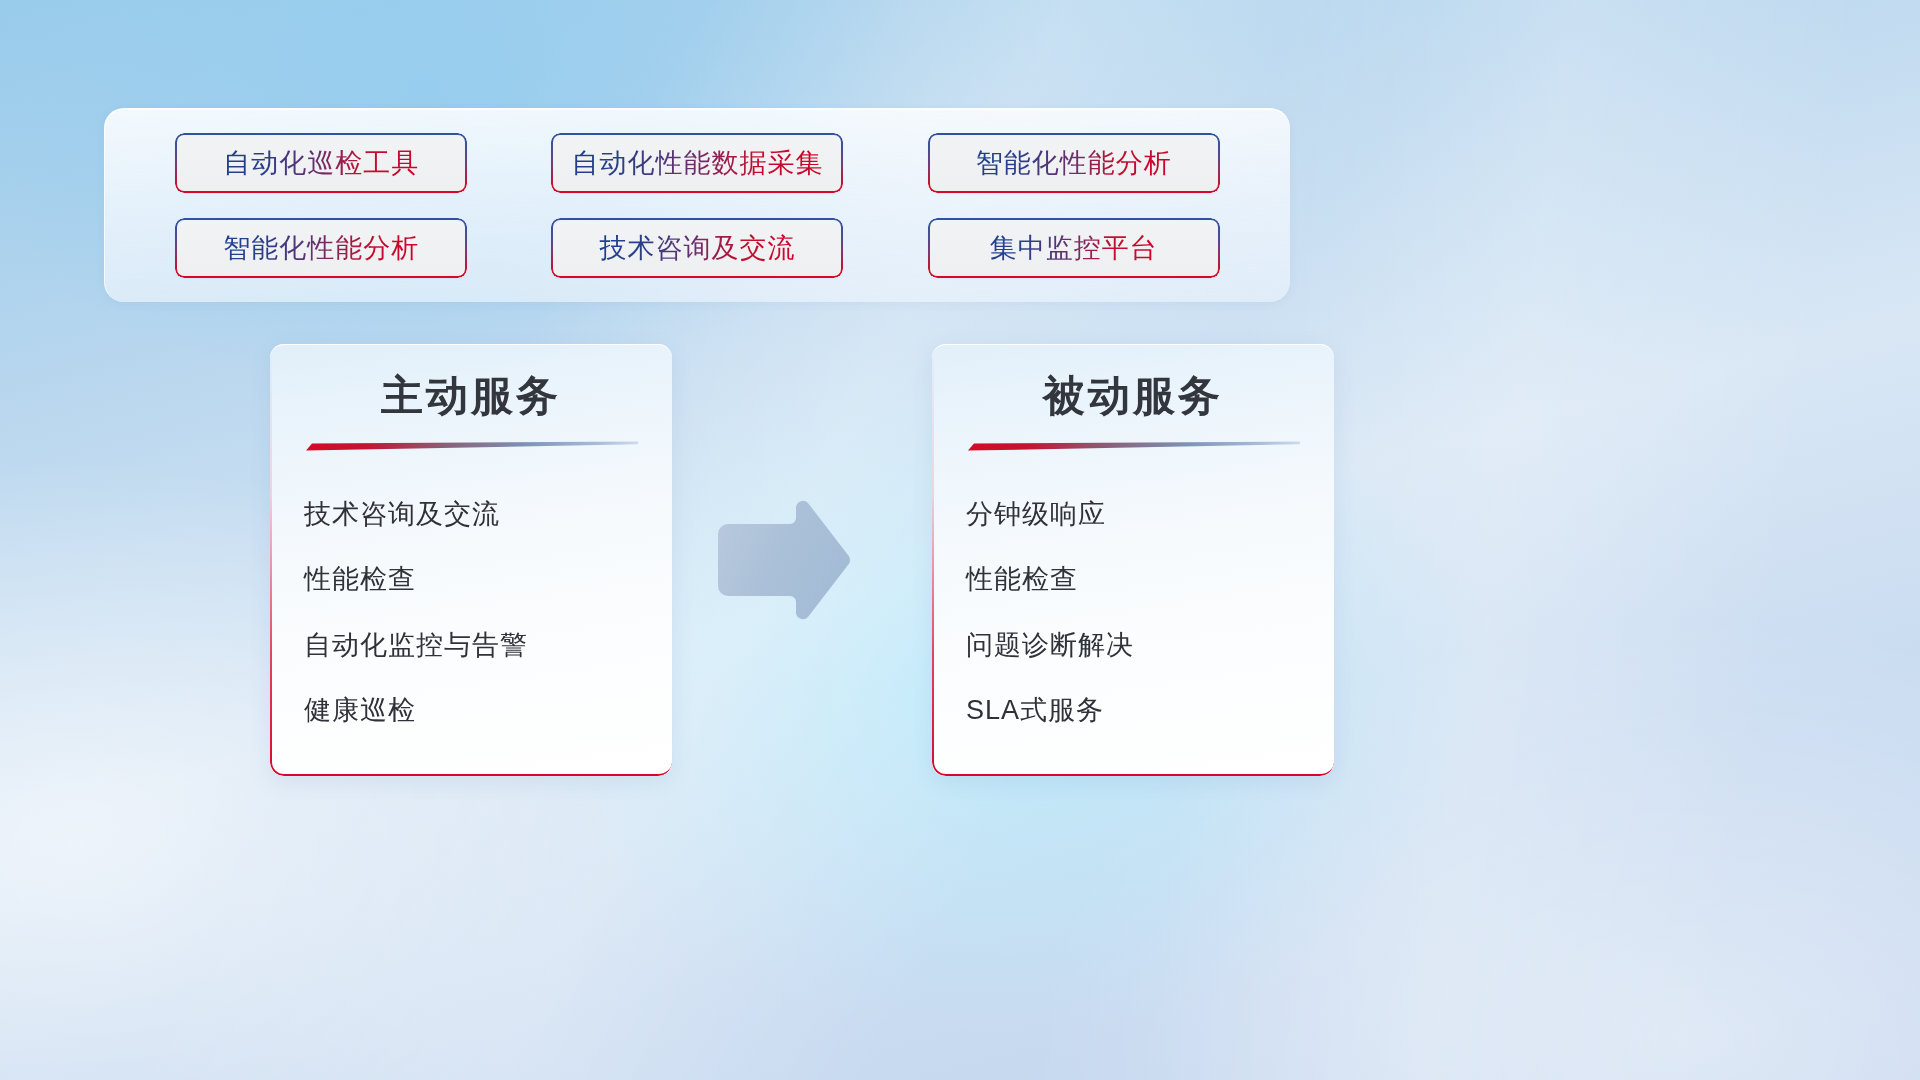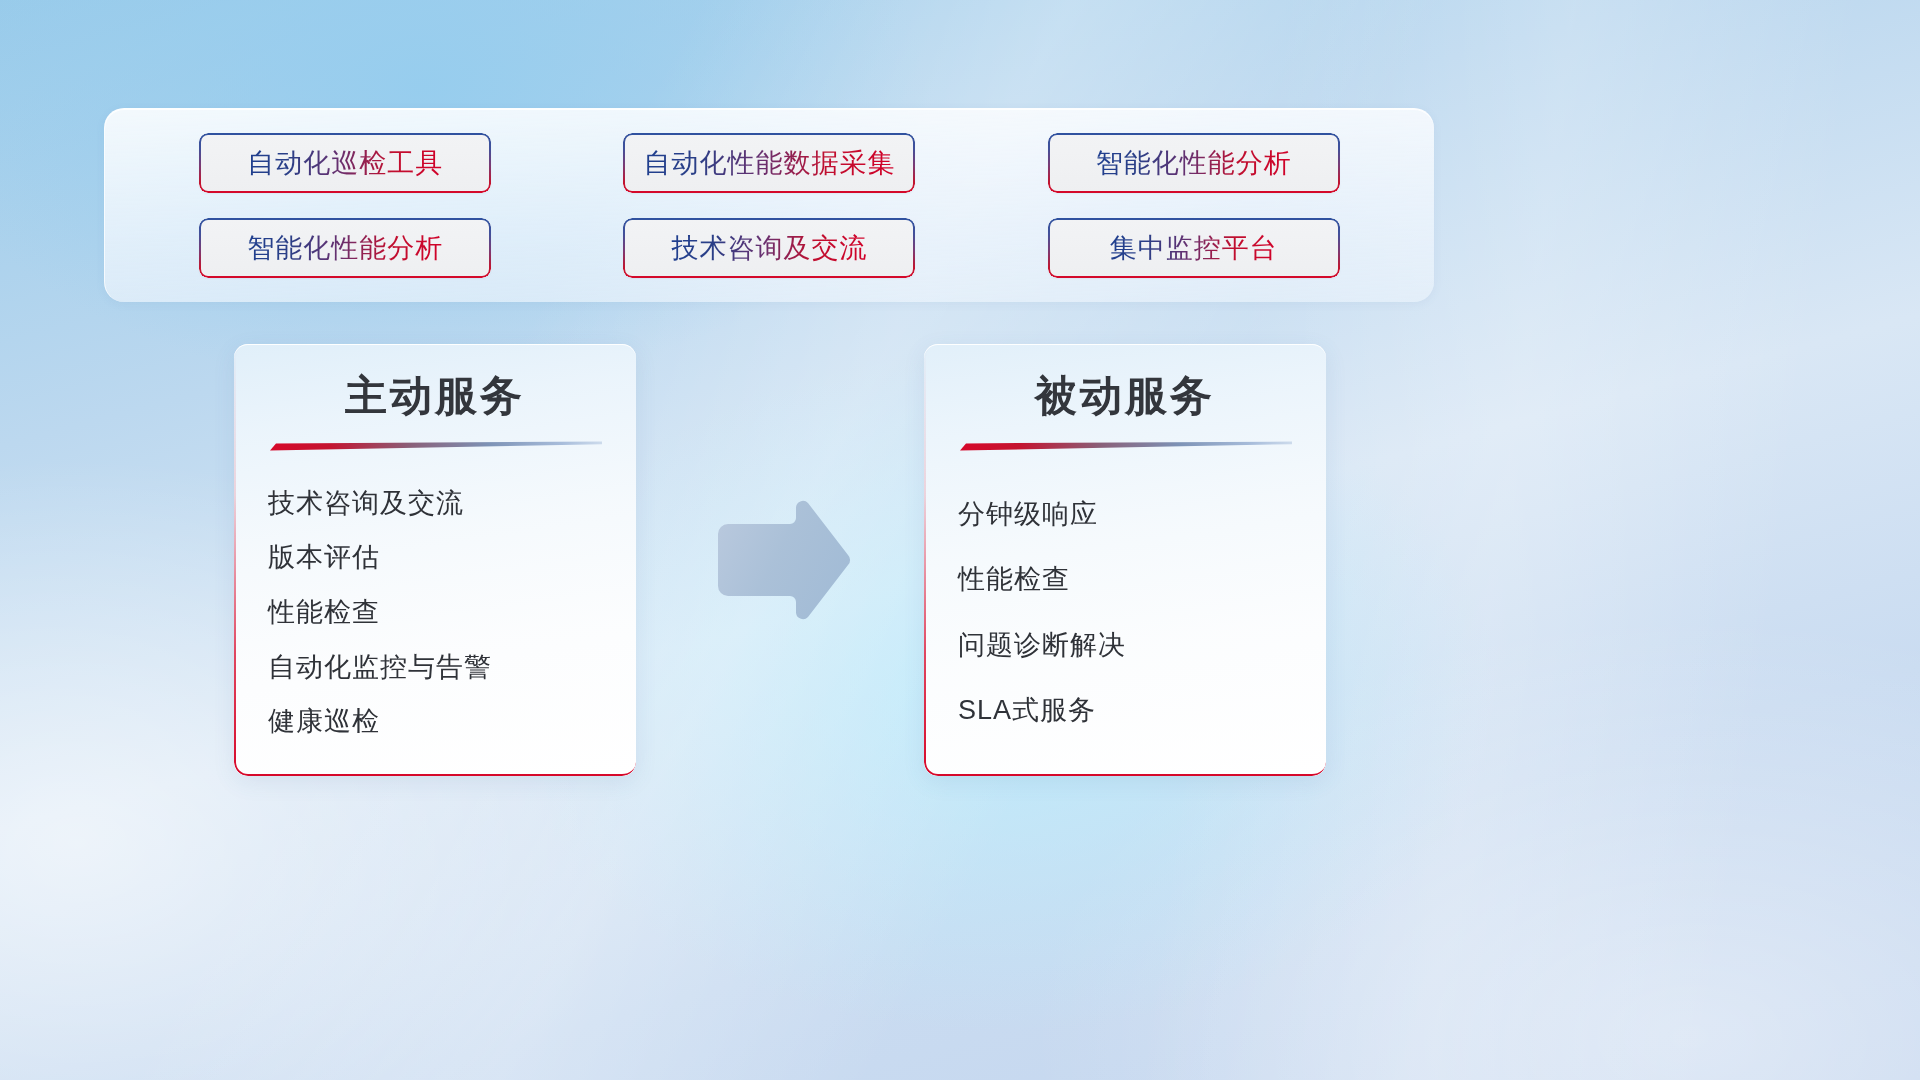--- a/index.html
+++ b/index.html
@@ -32,21 +32,21 @@
       linear-gradient(118deg, rgba(255,255,255,0) 28%, rgba(255,255,255,0.28) 43%, rgba(255,255,255,0.0) 58%),
       linear-gradient(98deg, rgba(255,255,255,0) 62%, rgba(255,255,255,0.22) 76%, rgba(255,255,255,0) 90%);
     pointer-events: none;
   }
 
   
   .top-panel {
     position: absolute;
     left: 104px;
     top: 108px;
-    width: 1330px;
+    width: 1186px;
     height: 194px;
     border-radius: 20px;
     background: linear-gradient(178deg,
         rgba(255,255,255,0.88) 0%,
         rgba(250,252,255,0.80) 30%,
         rgba(243,248,254,0.72) 62%,
         rgba(236,244,252,0.62) 100%);
     border-top: 1px solid rgba(255,255,255,0.95);
     border-left: 1px solid rgba(255,255,255,0.75);
     box-shadow: 0 2px 10px rgba(80,120,170,0.07), inset 0 1px 0 rgba(255,255,255,0.9);
@@ -111,41 +111,42 @@
     background: linear-gradient(172deg,
         rgba(226,240,250,0.96) 0%,
         rgba(236,245,252,0.97) 18%,
         rgba(246,250,253,0.98) 44%,
         rgba(252,253,254,0.99) 68%,
         rgba(255,255,255,1) 100%);
     box-shadow:
       0 6px 22px rgba(70,110,160,0.10),
       inset 0 1px 0 rgba(255,255,255,0.95);
     overflow: hidden;
+    margin-left: 36px;
   }
   
   .card::after {
     content: "";
     position: absolute;
     inset: 0;
     border-radius: 14px;
     padding: 0 0 2px 2px;
     background:
       linear-gradient(180deg, rgba(214,8,42,0) 0%, rgba(214,8,42,0.15) 35%, rgba(214,8,42,0.75) 72%, #d6082a 100%);
     -webkit-mask:
       linear-gradient(#000 0 0) content-box,
       linear-gradient(#000 0 0);
     -webkit-mask-composite: xor;
     mask: linear-gradient(#000 0 0) content-box, linear-gradient(#000 0 0);
     mask-composite: exclude;
     pointer-events: none;
   }
 
   .card.left  { left: 234px; }
-  .card.right { left: 924px; }
+  .card.right { left: 896px; }
 
   .card-inner {
     position: relative;
     z-index: 3;
     padding: 26px 34px 0 34px;
     height: 100%;
     display: flex;
     flex-direction: column;
   }
 
@@ -236,21 +237,20 @@
               <stop offset="88%" stop-color="#a8bddb"></stop>
               <stop offset="100%" stop-color="#cddbec"></stop>
             </linearGradient>
           </defs>
           <path d="M2,9.6 L8,2.4 L334,0.6 L334,3.2 Z" fill="url(#ruleGradL)"></path>
         </svg>
       </div>
 
       <div class="item-list">
         <div class="item">技术咨询及交流</div>
-        <div class="item">版本评估</div>
         <div class="item">性能检查</div>
         <div class="item">自动化监控与告警</div>
         <div class="item">健康巡检</div>
       </div>
     </div>
   </div>
 
   <div class="arrow">
     <svg viewBox="0 0 140 120" aria-hidden="true">
       <defs>

